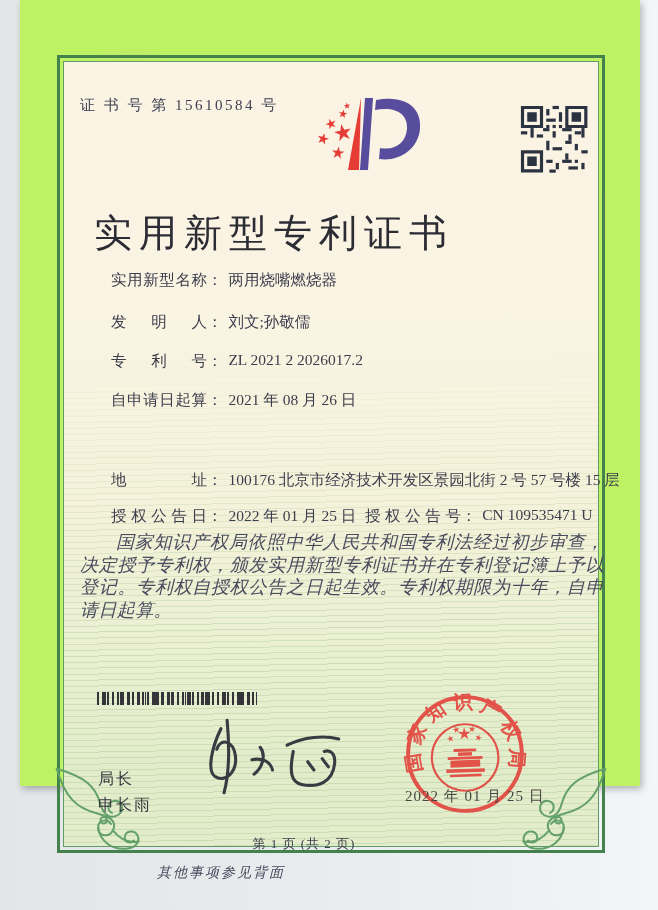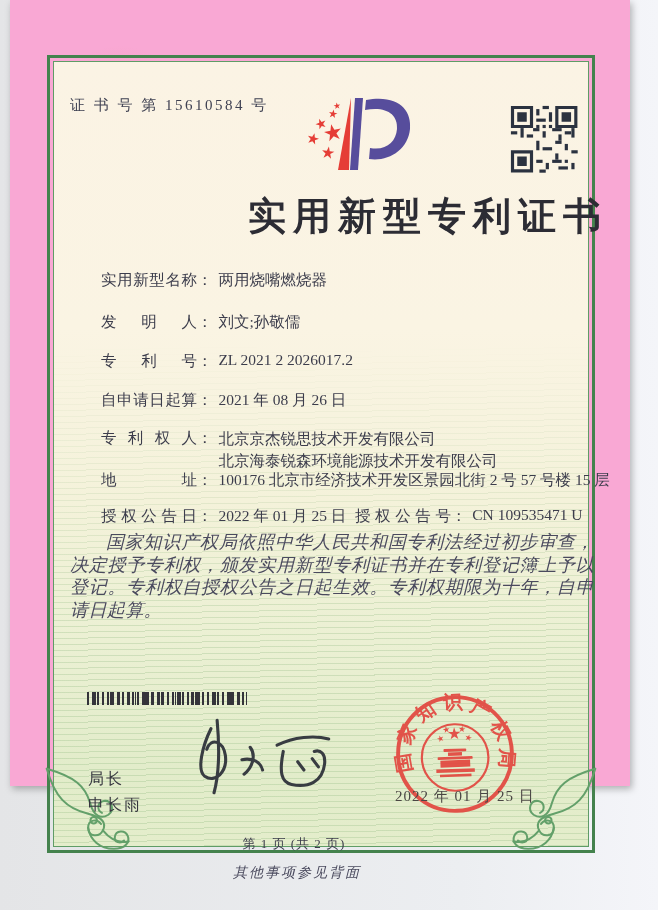--- a/index.html
+++ b/index.html
@@ -2,22 +2,22 @@
 <html><head>
 <meta charset="utf-8">
 <style>
   html,body{margin:0;padding:0;}
   body{
     width:658px;height:910px;overflow:hidden;position:relative;
     background:linear-gradient(90deg,#e4e5e7 0%,#eceef1 70%,#f4f5f9 100%);
     font-family:"Liberation Serif","DejaVu Serif",serif;
   }
   .paper{
-    position:absolute;left:10px;top:0;width:620px;height:786px;
-    background:#f9a8d4;
+    position:absolute;left:20px;top:0;width:620px;height:786px;
+    background:#bef264;
     box-shadow:2px 3px 7px rgba(0,0,0,.28);
   }
   
   .frame{
     position:absolute;left:37px;top:55px;width:548px;height:798px;
     border:3px solid #44824d;box-sizing:border-box;
   }
   .frame::after{
     content:"";position:absolute;inset:3px;border:1px solid #5f9c66;
   }
@@ -42,22 +42,22 @@
     position:absolute;left:438px;top:196px;width:148px;height:44px;
     background:repeating-linear-gradient(90deg,rgba(205,75,70,.10) 0 13px,rgba(205,75,70,.02) 13px 21px);
     filter:blur(1.5px);
   }
   .certno{
     position:absolute;left:60px;top:96px;font-size:15px;letter-spacing:2.5px;color:#3f4152;white-space:nowrap;
   }
   .logo{position:absolute;left:276px;top:86px;}
   .qr{position:absolute;left:499px;top:104px;}
   .title{
-    position:absolute;left:50px;top:191px;width:548px;margin:0;
-    text-align:right;font-size:38px;font-weight:700;letter-spacing:7px;text-indent:7px;
+    position:absolute;left:50px;top:191px;width:548px;margin:17px;
+    text-align:left;font-size:38px;font-weight:400;letter-spacing:7px;text-indent:7px;
     color:#2c2c34;white-space:nowrap;
   }
   .row{
     position:absolute;left:60px;width:530px;font-size:15.5px;color:#3c3d4c;white-space:nowrap;
   }
   .lbl{display:inline-block;width:96px;text-align:justify;text-align-last:justify;vertical-align:top;margin-left:31px;}
   .colon{display:inline-block;vertical-align:top;}
   .val{display:inline-block;margin-left:2px;vertical-align:top;}
   .stack span{display:block;line-height:22px;}
   .pairA{display:inline-block;width:250px;}
@@ -80,21 +80,21 @@
   .signature{position:absolute;left:172px;top:710px;}
   .seal{position:absolute;left:375px;top:684px;opacity:.92;transform:rotate(-2deg);}
   .sealdate{
     position:absolute;left:385px;top:787px;font-size:15px;color:#4a4644;letter-spacing:1px;white-space:nowrap;
   }
   .pagination{
     position:absolute;left:134px;top:835px;width:300px;text-align:center;
     font-size:13px;letter-spacing:1px;color:#3c3d4c;
   }
   .footnote{
-    position:absolute;left:137px;top:864px;width:300px;text-align:center;
+    position:absolute;left:137px;top:864px;width:300px;text-align:left;
     font-size:14px;font-style:italic;letter-spacing:2px;color:#4a4a5e;
   }
 </style>
 </head>
 <body>
 
 <div class="paper">
 
   <div class="ghost-stamp"></div>
   <div class="ghost-red"></div>
@@ -193,27 +193,20 @@
   <div class="row" style="top:351px">
     <span class="lbl">专利号</span><span class="colon">：</span>
     <span class="val">ZL 2021 2 2026017.2</span>
   </div>
 
   <div class="row" style="top:390px">
     <span class="lbl">自申请日起算</span><span class="colon">：</span>
     <span class="val">2021 年 08 月 26 日</span>
   </div>
 
-  <div class="row" style="top:428px">
-    <span class="lbl">专利权人</span><span class="colon">：</span>
-    <span class="val stack">
-      <span>北京京杰锐思技术开发有限公司</span>
-      <span>北京海泰锐森环境能源技术开发有限公司</span>
-    </span>
-  </div>
 
   <div class="row" style="top:470px">
     <span class="lbl">地址</span><span class="colon">：</span>
     <span class="val">100176  北京市经济技术开发区景园北街 2 号 57 号楼 15 层</span>
   </div>
 
   <div class="row" style="top:506px">
     <span class="pairA">
       <span class="lbl">授权公告日</span><span class="colon">：</span>
       <span class="val">2022 年 01 月 25 日</span>

